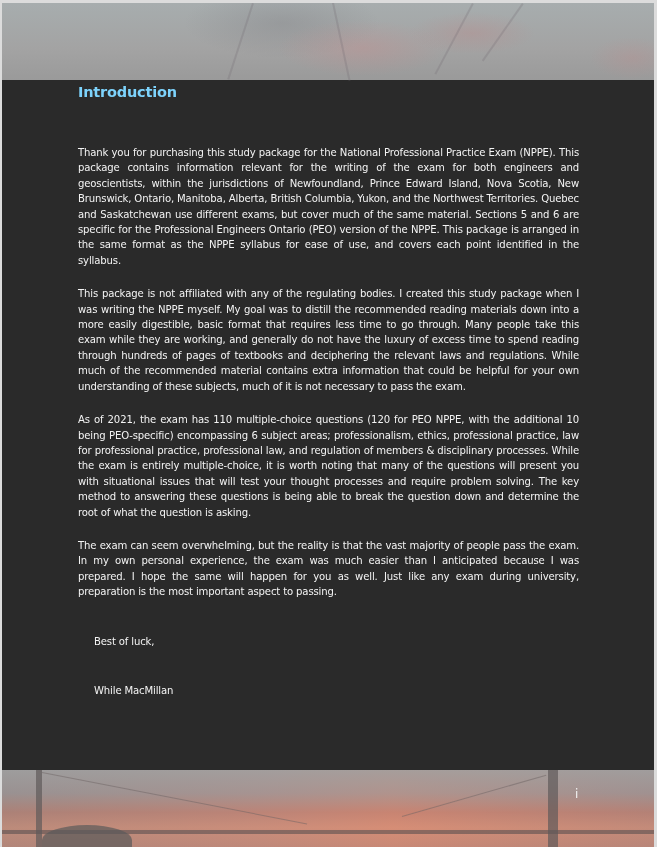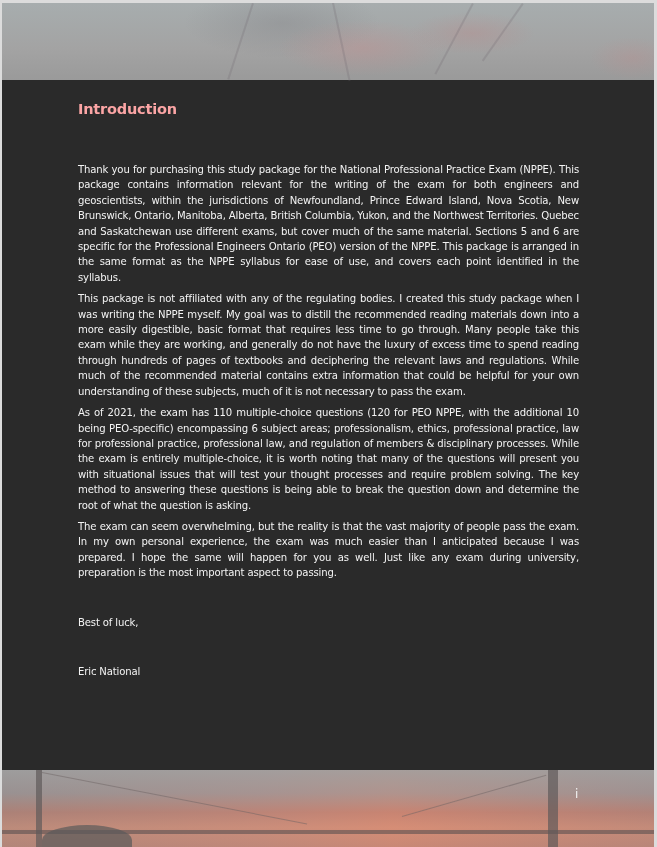--- a/index.html
+++ b/index.html
@@ -87,42 +87,42 @@
       font-family: "DejaVu Sans", sans-serif;
     }
     .content {
       position: absolute;
       left: 76px;
       top: 77px;
       width: 501px;
     }
     .title {
       margin: 0;
-      padding-top: 20px;
-      color: #fca5a5;
+      padding-top: 3px;
+      color: #7dd3fc;
       font-size: 14.5px;
       font-weight: bold;
       line-height: 18px;
       letter-spacing: -0.2px;
     }
     .body-text {
       color: #f4f4f4;
       font-size: 10.1px;
       line-height: 15.4px;
       text-align: justify;
       letter-spacing: -0.15px;
       margin: 0;
     }
     .p1 { margin-top: 44px; }
-    .p-gap { margin-top: 6px; }
+    .p-gap { margin-top: 18px; }
     .signoff {
       color: #f4f4f4;
       font-size: 10.1px;
       line-height: 15px;
-      margin: 0;
+      margin: 16px;
       letter-spacing: -0.15px;
     }
     .closing { margin-top: 34px; }
     .author { margin-top: 34px; }
   </style>
 </head>
 <body>
 
 <div class="page">
 
@@ -133,21 +133,21 @@
     <div class="streak" style="left:520px;top:0;height:70px;transform:rotate(35deg);"></div>
   </div>
 
   <div class="content">
     <h1 class="title">Introduction</h1>
     <p class="body-text p1">Thank you for purchasing this study package for the National Professional Practice Exam (NPPE). This package contains information relevant for the writing of the exam for both engineers and geoscientists, within the jurisdictions of Newfoundland, Prince Edward Island, Nova Scotia, New Brunswick, Ontario, Manitoba, Alberta, British Columbia, Yukon, and the Northwest Territories. Quebec and Saskatchewan use different exams, but cover much of the same material. Sections 5 and 6 are specific for the Professional Engineers Ontario (PEO) version of the NPPE. This package is arranged in the same format as the NPPE syllabus for ease of use, and covers each point identified in the syllabus.</p>
     <p class="body-text p-gap">This package is not affiliated with any of the regulating bodies. I created this study package when I was writing the NPPE myself. My goal was to distill the recommended reading materials down into a more easily digestible, basic format that requires less time to go through. Many people take this exam while they are working, and generally do not have the luxury of excess time to spend reading through hundreds of pages of textbooks and deciphering the relevant laws and regulations. While much of the recommended material contains extra information that could be helpful for your own understanding of these subjects, much of it is not necessary to pass the exam.</p>
     <p class="body-text p-gap">As of 2021, the exam has 110 multiple-choice questions (120 for PEO NPPE, with the additional 10 being PEO-specific) encompassing 6 subject areas; professionalism, ethics, professional practice, law for professional practice, professional law, and regulation of members &amp; disciplinary processes. While the exam is entirely multiple-choice, it is worth noting that many of the questions will present you with situational issues that will test your thought processes and require problem solving. The key method to answering these questions is being able to break the question down and determine the root of what the question is asking.</p>
     <p class="body-text p-gap">The exam can seem overwhelming, but the reality is that the vast majority of people pass the exam. In my own personal experience, the exam was much easier than I anticipated because I was prepared. I hope the same will happen for you as well. Just like any exam during university, preparation is the most important aspect to passing.</p>
     <p class="signoff closing">Best of luck,</p>
-    <p class="signoff author">Eric National</p>
+    <p class="signoff author">While MacMillan</p>
   </div>
 
   <div class="footer-band">
     <div class="bridge-cable" style="left:40px;top:2px;width:270px;transform:rotate(11deg);"></div>
     <div class="bridge-cable" style="left:400px;top:46px;width:150px;transform:rotate(-16deg);"></div>
     <div class="bridge-deck"></div>
     <div class="bridge-tower" style="left:34px;"></div>
     <div class="bridge-tower" style="left:546px;width:10px;"></div>
     <div class="treeline"></div>
     <span class="page-number">i</span>

